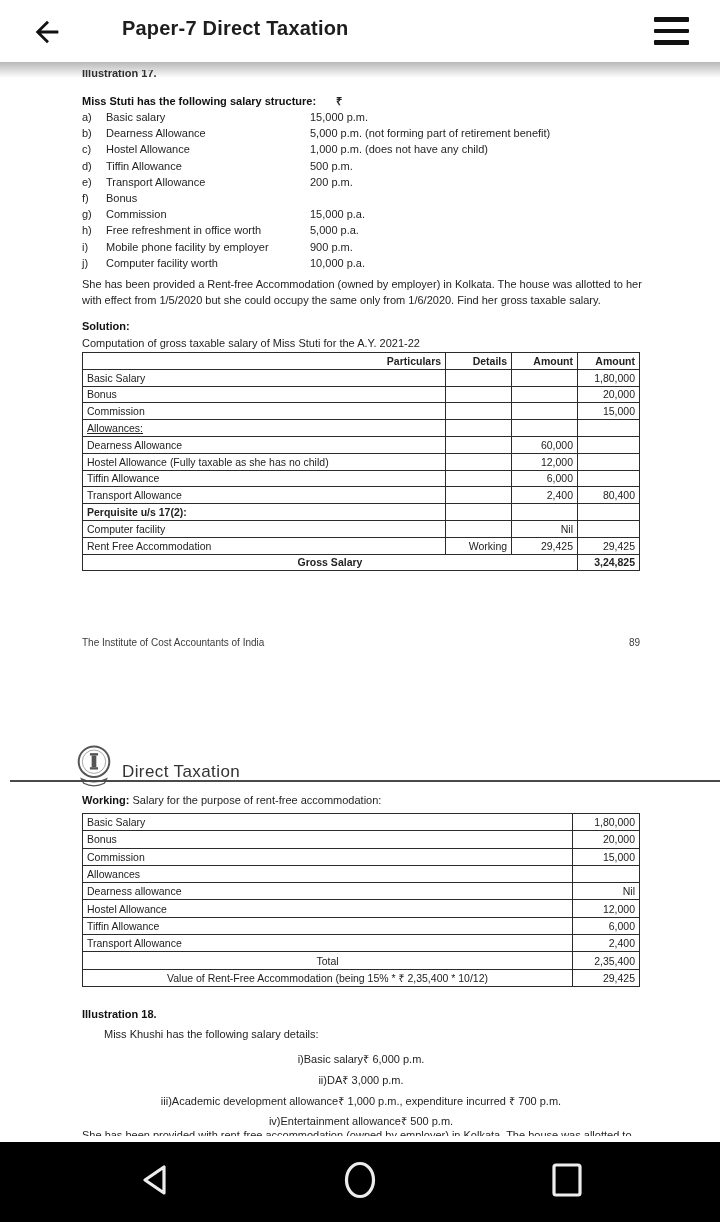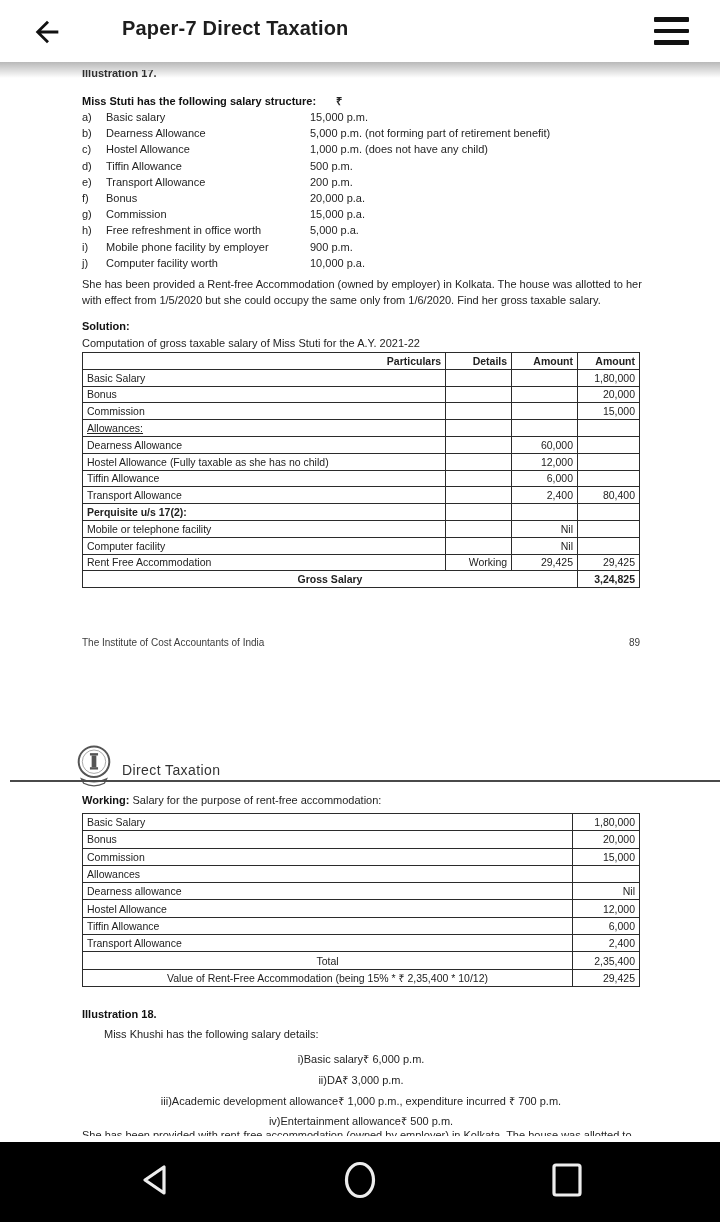--- a/index.html
+++ b/index.html
@@ -49,21 +49,21 @@
   .col-part { width:364px; } .col-det { width:66px; } .col-a1 { width:66px; } .col-a2 { width:62px; }
   .amt { text-align:right; }
   .und { text-decoration:underline; }
   .bold { font-weight:bold; }
   .center { text-align:center; }
 
   #footer { top:637px; display:flex; justify-content:space-between; font-size:10px; color:#3c3c3c; }
 
   
   #p2-logo { position:absolute; left:76px; top:742px; width:36px; height:52px; }
-  #p2-title { position:absolute; left:122px; top:762px; font-size:14px; color:#333; letter-spacing:0.4px; }
+  #p2-title { position:absolute; left:122px; top:762px; font-size:17px; color:#333; letter-spacing:0.4px; }
   #p2-line { position:absolute; left:10px; top:780px; width:710px; height:2px; background:#4a4a4a; }
   #working { top:794px; }
   #table2 { top:813px; }
   .t2 td { height:17.3px; }
   .t2 .col-lab { width:491px; } .t2 .col-amt { width:67px; }
 
   #ill18 { top:1008px; }
   #khushi { top:1028px;padding-left:22px; }
   #salary-list2 { top:1051px;align-items:center; }
   #salary-list2 .li { height:20.8px; }
@@ -112,21 +112,20 @@
         <span class="val">500 p.m.</span>
       </div>
     <div class="li">
         <span class="k">e)</span>
         <span class="lbl">Transport Allowance</span>
         <span class="val">200 p.m.</span>
       </div>
     <div class="li">
         <span class="k">f)</span>
         <span class="lbl">Bonus</span>
-        <span class="val">20,000 p.a.</span>
       </div>
     <div class="li">
         <span class="k">g)</span>
         <span class="lbl">Commission</span>
         <span class="val">15,000 p.a.</span>
       </div>
     <div class="li">
         <span class="k">h)</span>
         <span class="lbl">Free refreshment in office worth</span>
         <span class="val">5,000 p.a.</span>
@@ -211,26 +210,20 @@
             <td class="amt">2,400</td>
             <td class="amt">80,400</td>
           </tr>
       <tr>
             <td class="bold">Perquisite u/s 17(2):</td>
             <td></td>
             <td></td>
             <td></td>
           </tr>
       <tr>
-            <td>Mobile or telephone facility</td>
-            <td class="amt"></td>
-            <td class="amt">Nil</td>
-            <td class="amt"></td>
-          </tr>
-      <tr>
             <td>Computer facility</td>
             <td class="amt"></td>
             <td class="amt">Nil</td>
             <td class="amt"></td>
           </tr>
       <tr>
             <td>Rent Free Accommodation</td>
             <td class="amt">Working</td>
             <td class="amt">29,425</td>
             <td class="amt">29,425</td>

